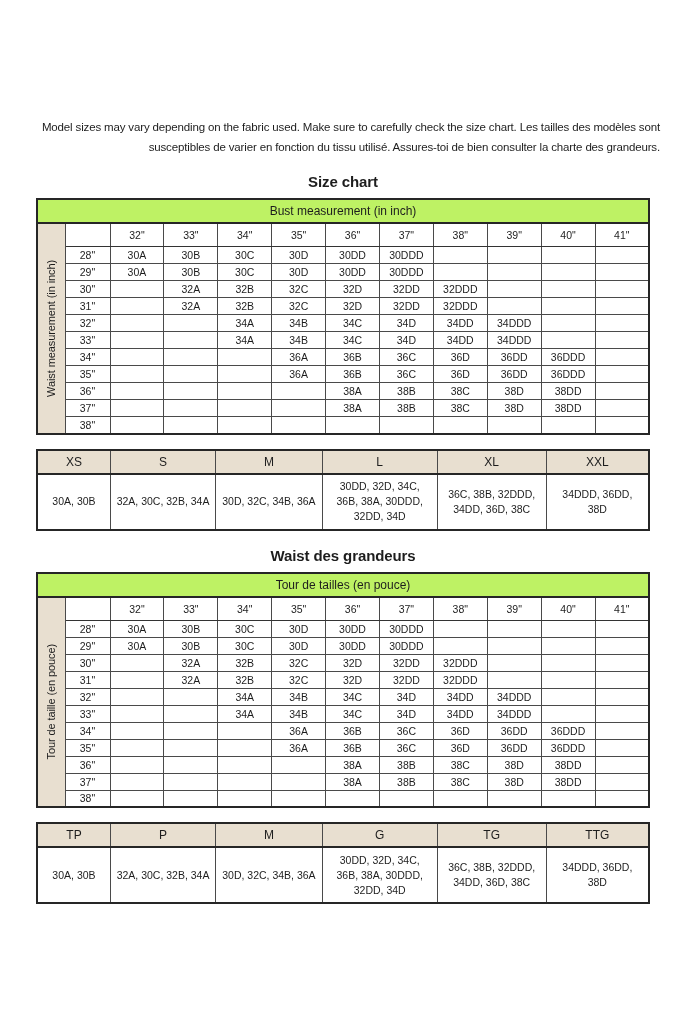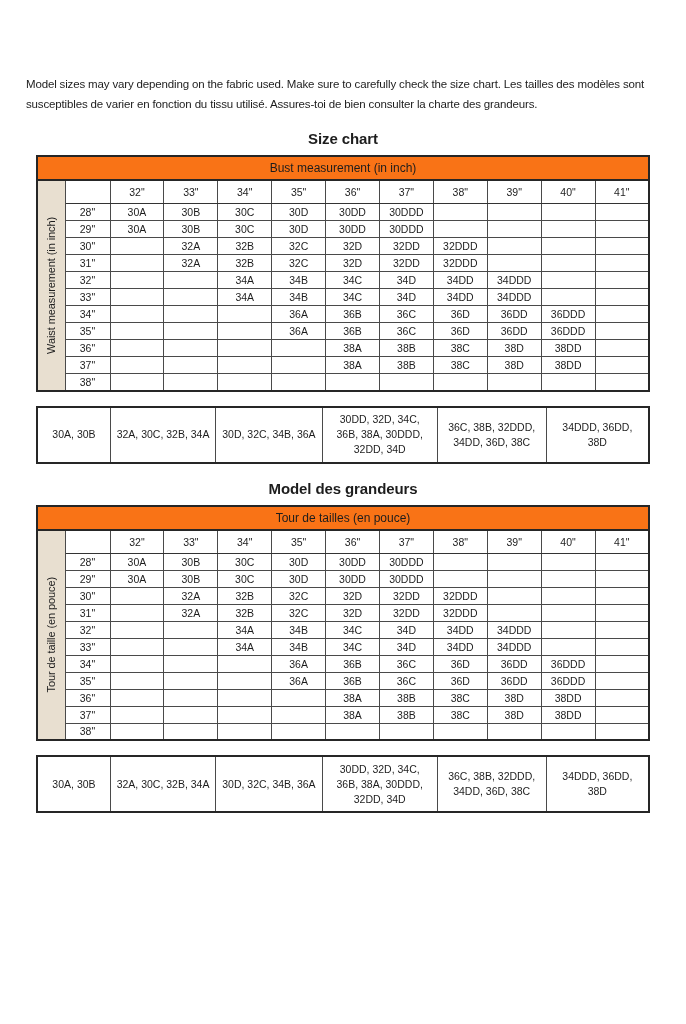--- a/index.html
+++ b/index.html
@@ -12,24 +12,24 @@
     font-family: "Liberation Sans", sans-serif;
     color: #1d1d1d;
     -webkit-font-smoothing: antialiased;
   }
   .page {
     width: 686px;
     height: 1024px;
     position: relative;
   }
   .note {
-    padding-top: 74px;
+    padding-top: 117px;
     width: 634px;
     margin: 0 auto;
-    text-align: left;
+    text-align: right;
     font-size: 11.5px;
     line-height: 20px;
     letter-spacing: -0.15px;
   }
   .section-title {
     text-align: center;
     font-size: 15px;
     font-weight: 700;
     margin: 16px 0 8px 0;
     letter-spacing: -0.1px;
@@ -47,21 +47,21 @@
   td, th {
     border: 1px solid #4a4a4a;
     text-align: center;
     vertical-align: middle;
     padding: 0 2px;
     font-weight: 400;
     overflow: hidden;
   }
   
   .matrix tr.top-row th {
-    background: #f97316;
+    background: #bef264;
     height: 22px;
     font-size: 12px;
     border-bottom: 2px solid #262626;
   }
   .matrix tr.colhead-row th {
     height: 22px;
     font-size: 10.5px;
     border-bottom: 1.5px solid #333333;
   }
   .matrix td.vlabel {
@@ -298,35 +298,43 @@
       <table class="summary">
           <colgroup>
             <col style="width:12%">
             <col style="width:17.2%">
             <col style="width:17.4%">
             <col style="width:18.8%">
             <col style="width:17.8%">
             <col style="width:16.8%">
           </colgroup>
           <tbody>
+            <tr class="sum-head">
+              <th>XS</th>
+              <th>S</th>
+              <th>M</th>
+              <th>L</th>
+              <th>XL</th>
+              <th>XXL</th>
+            </tr>
             <tr class="sum-vals">
               <td>30A, 30B</td>
               <td>32A, 30C, 32B, 34A</td>
               <td>30D, 32C, 34B, 36A</td>
               <td>30DD, 32D, 34C, 36B, 38A, 30DDD, 32DD, 34D</td>
               <td>36C, 38B, 32DDD, 34DD, 36D, 38C</td>
               <td>34DDD, 36DD, 38D</td>
             </tr>
           </tbody>
         </table>
     </div>
   </div>
 
   <div class="section">
-    <div class="section-title">Model des grandeurs</div>
+    <div class="section-title">Waist des grandeurs</div>
     <div class="tbl-wrap">
       <table class="matrix">
           <colgroup>
             <col style="width:28px">
             <col style="width:45px">
             <col>
             <col>
             <col>
             <col>
             <col>
@@ -504,20 +512,28 @@
       <table class="summary">
           <colgroup>
             <col style="width:12%">
             <col style="width:17.2%">
             <col style="width:17.4%">
             <col style="width:18.8%">
             <col style="width:17.8%">
             <col style="width:16.8%">
           </colgroup>
           <tbody>
+            <tr class="sum-head">
+              <th>TP</th>
+              <th>P</th>
+              <th>M</th>
+              <th>G</th>
+              <th>TG</th>
+              <th>TTG</th>
+            </tr>
             <tr class="sum-vals">
               <td>30A, 30B</td>
               <td>32A, 30C, 32B, 34A</td>
               <td>30D, 32C, 34B, 36A</td>
               <td>30DD, 32D, 34C, 36B, 38A, 30DDD, 32DD, 34D</td>
               <td>36C, 38B, 32DDD, 34DD, 36D, 38C</td>
               <td>34DDD, 36DD, 38D</td>
             </tr>
           </tbody>
         </table>

